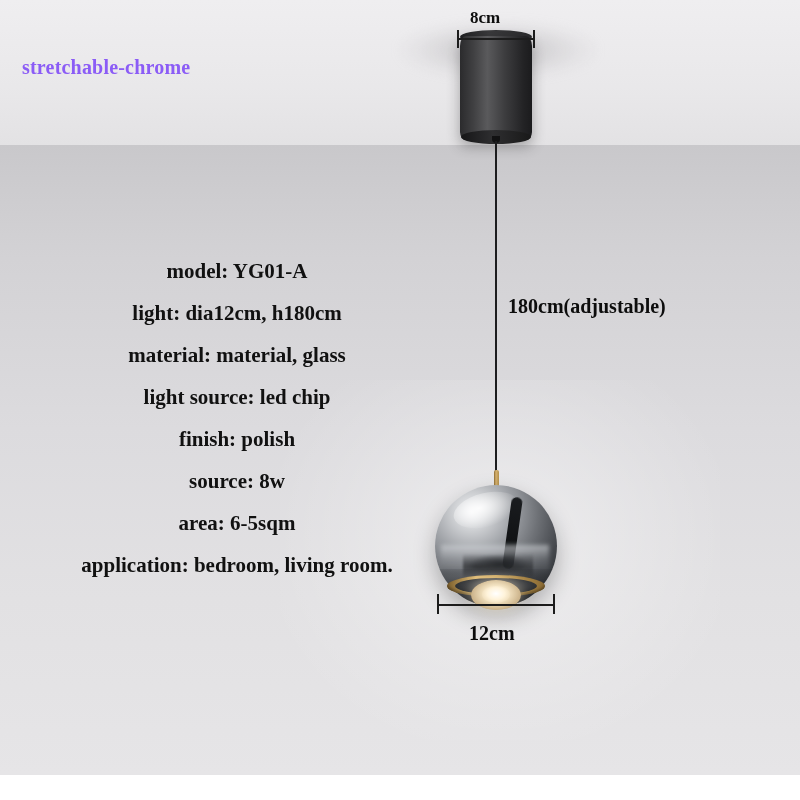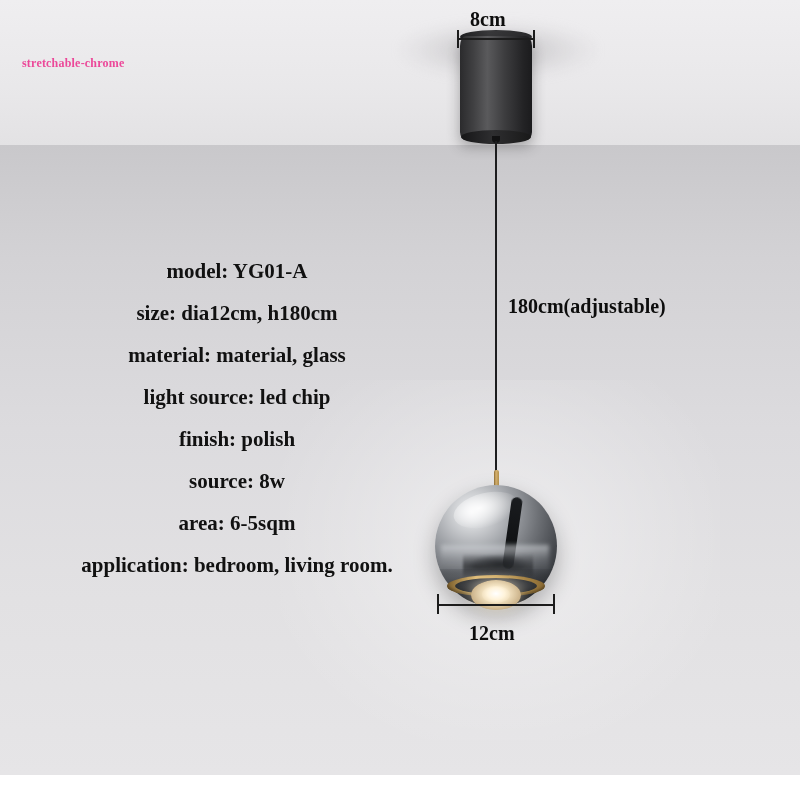--- a/index.html
+++ b/index.html
@@ -59,23 +59,23 @@
     width: 800px;
     height: 25px;
     background: #ffffff;
   }
 
   
   .title-text {
     position: absolute;
     left: 22px;
     top: 56px;
-    font-size: 12px;
+    font-size: 20px;
     font-weight: bold;
-    color: #ec4899;
+    color: #8b5cf6;
     letter-spacing: 0.2px;
   }
   .spec-list {
     position: absolute;
     left: 27px;
     top: 250px;
     width: 420px;
   }
   .spec-line {
     font-size: 21px;
@@ -254,21 +254,21 @@
     height: 2px;
     background: #1c1c1c;
   }
   .tick {
     position: absolute;
     width: 2px;
     background: #1c1c1c;
   }
   .dim-label {
     position: absolute;
-    font-size: 20px;
+    font-size: 17px;
     font-weight: bold;
     color: #0e0e0e;
     white-space: nowrap;
   }
   .dim-label-big {
     position: absolute;
     font-size: 20px;
     font-weight: bold;
     color: #0d0d0d;
     white-space: nowrap;
@@ -282,21 +282,21 @@
   <div class="ceiling"></div>
   <div class="ceiling-shadow"></div>
   <div class="wall"></div>
   <div class="wall-glow"></div>
   <div class="floor"></div>
 
   <div class="title-text">stretchable-chrome</div>
 
   <div class="spec-list">
     <div class="spec-line">model: YG01-A</div>
-    <div class="spec-line">size: dia12cm, h180cm</div>
+    <div class="spec-line">light: dia12cm, h180cm</div>
     <div class="spec-line">material: material, glass</div>
     <div class="spec-line">light source: led chip</div>
     <div class="spec-line">finish: polish</div>
     <div class="spec-line">source: 8w</div>
     <div class="spec-line">area: 6-5sqm</div>
     <div class="spec-line">application: bedroom, living room.</div>
   </div>
 
   <div class="canopy-top"></div>
   <div class="canopy"></div>

